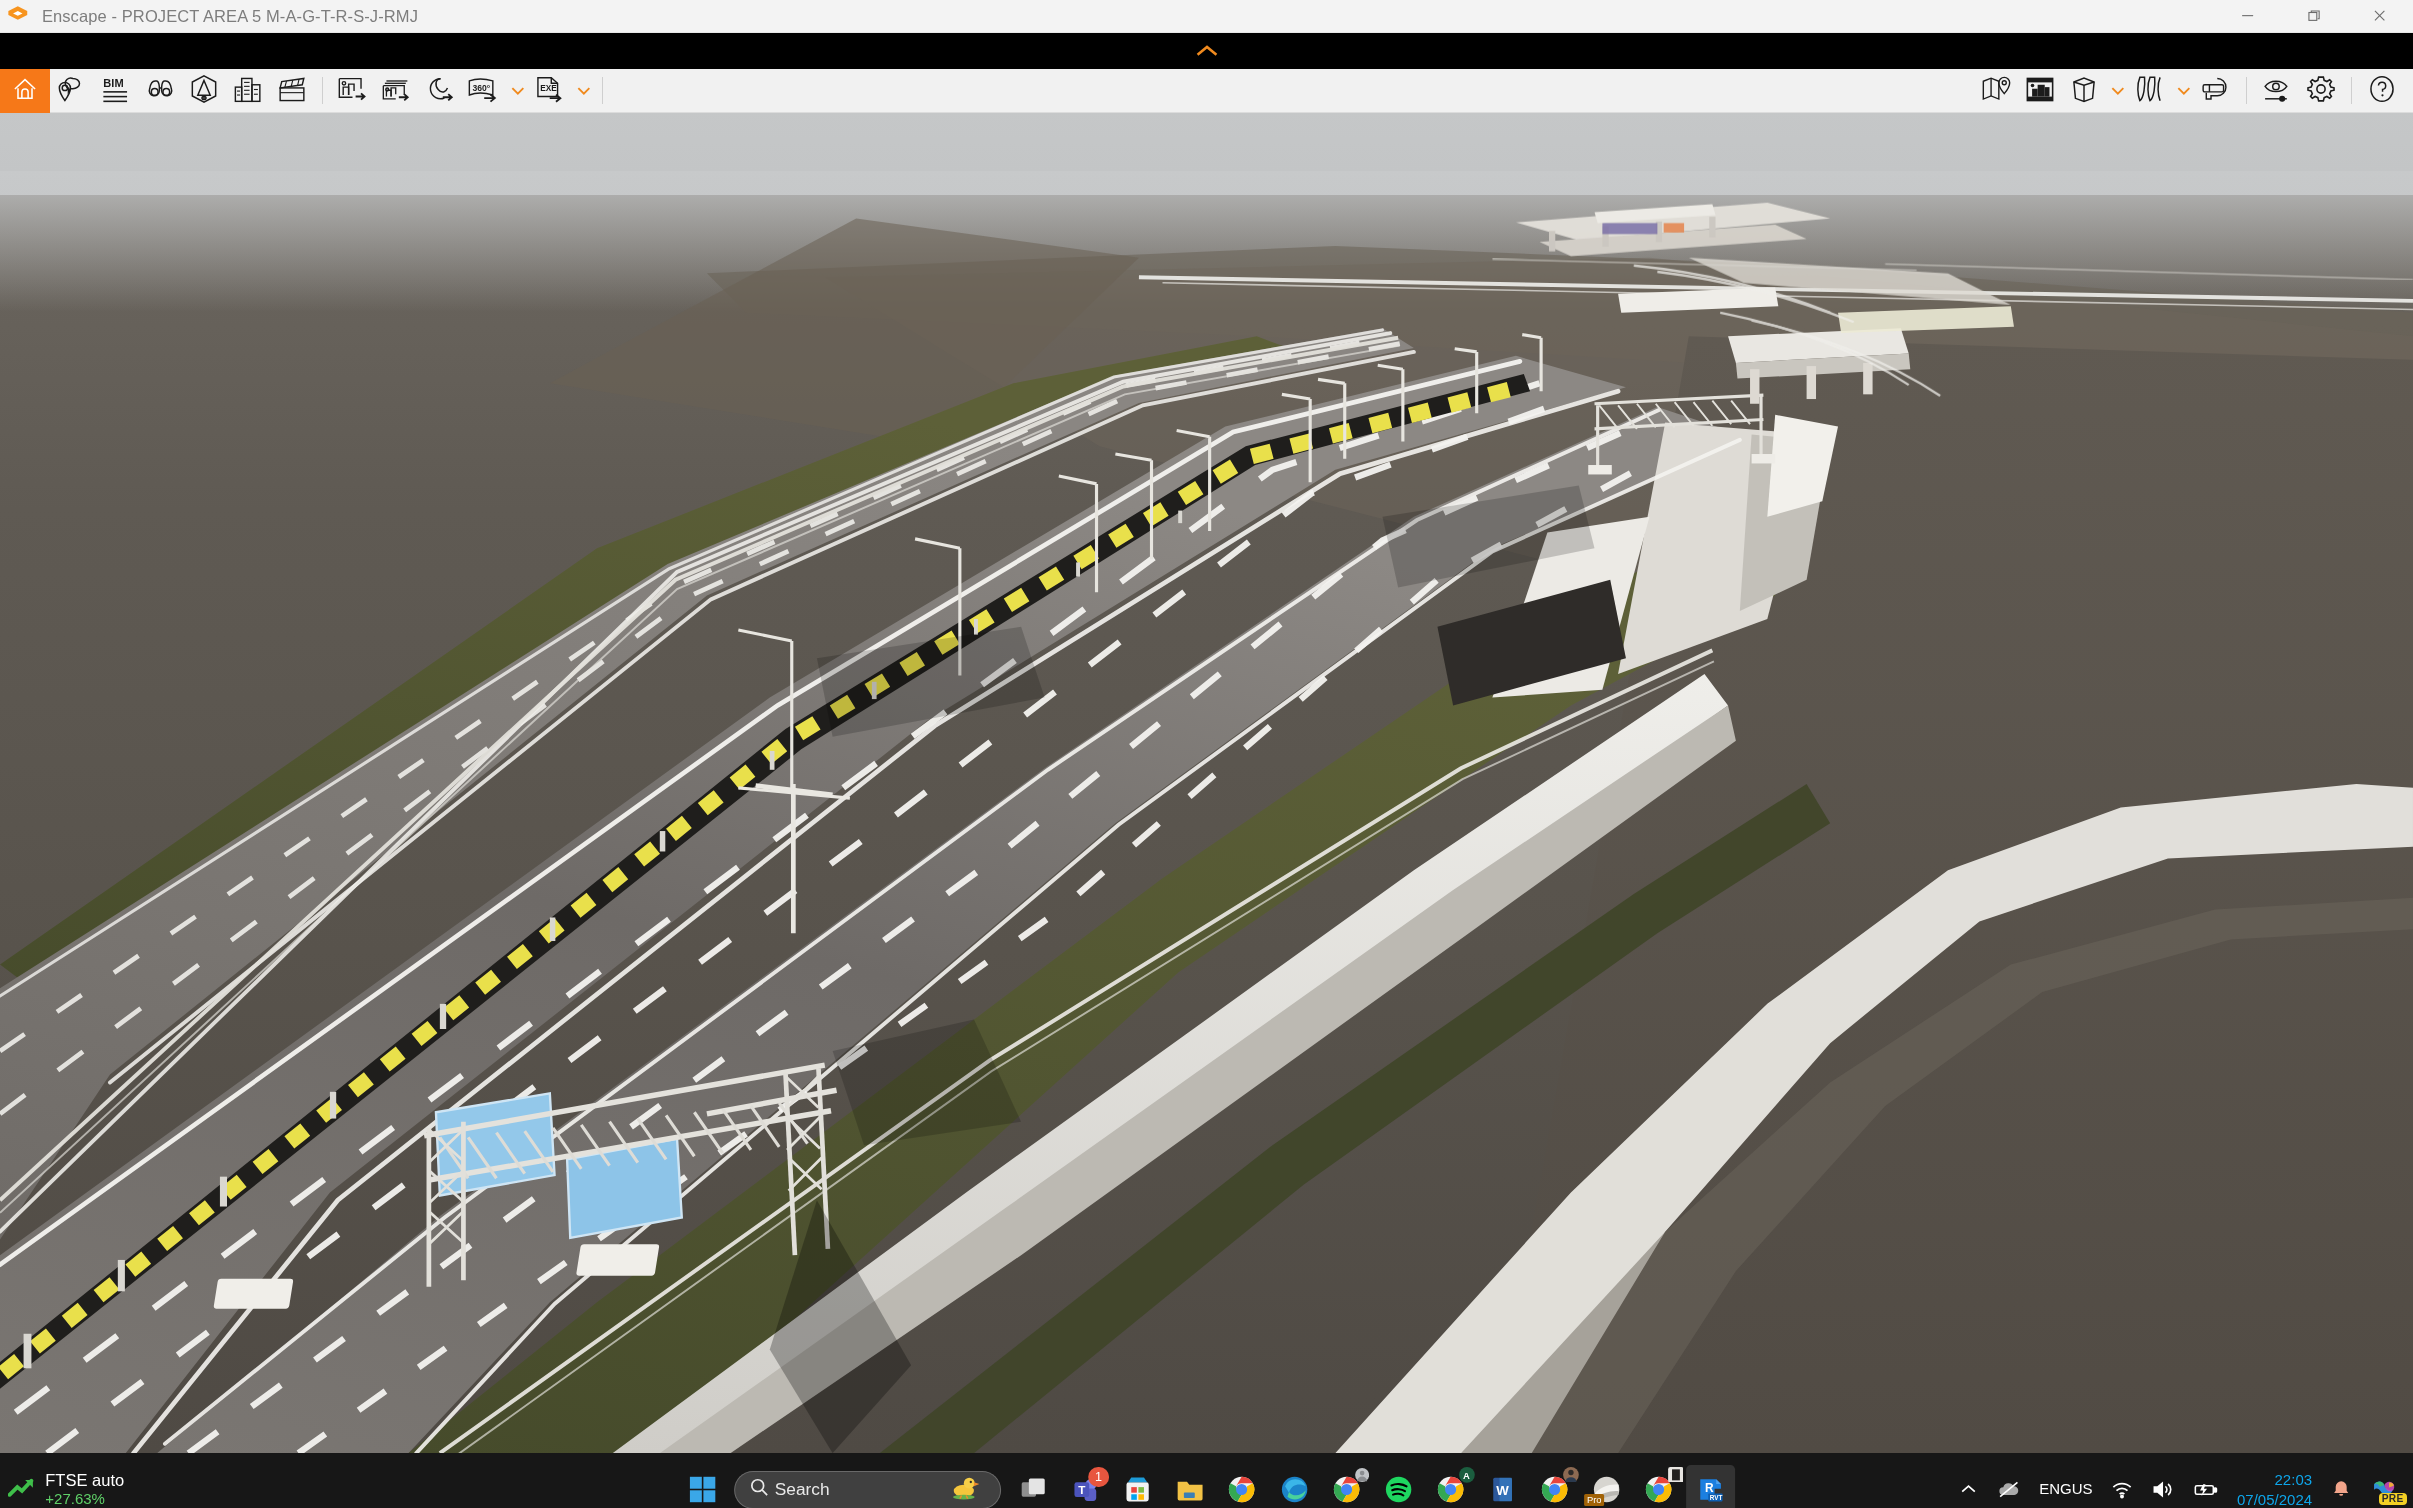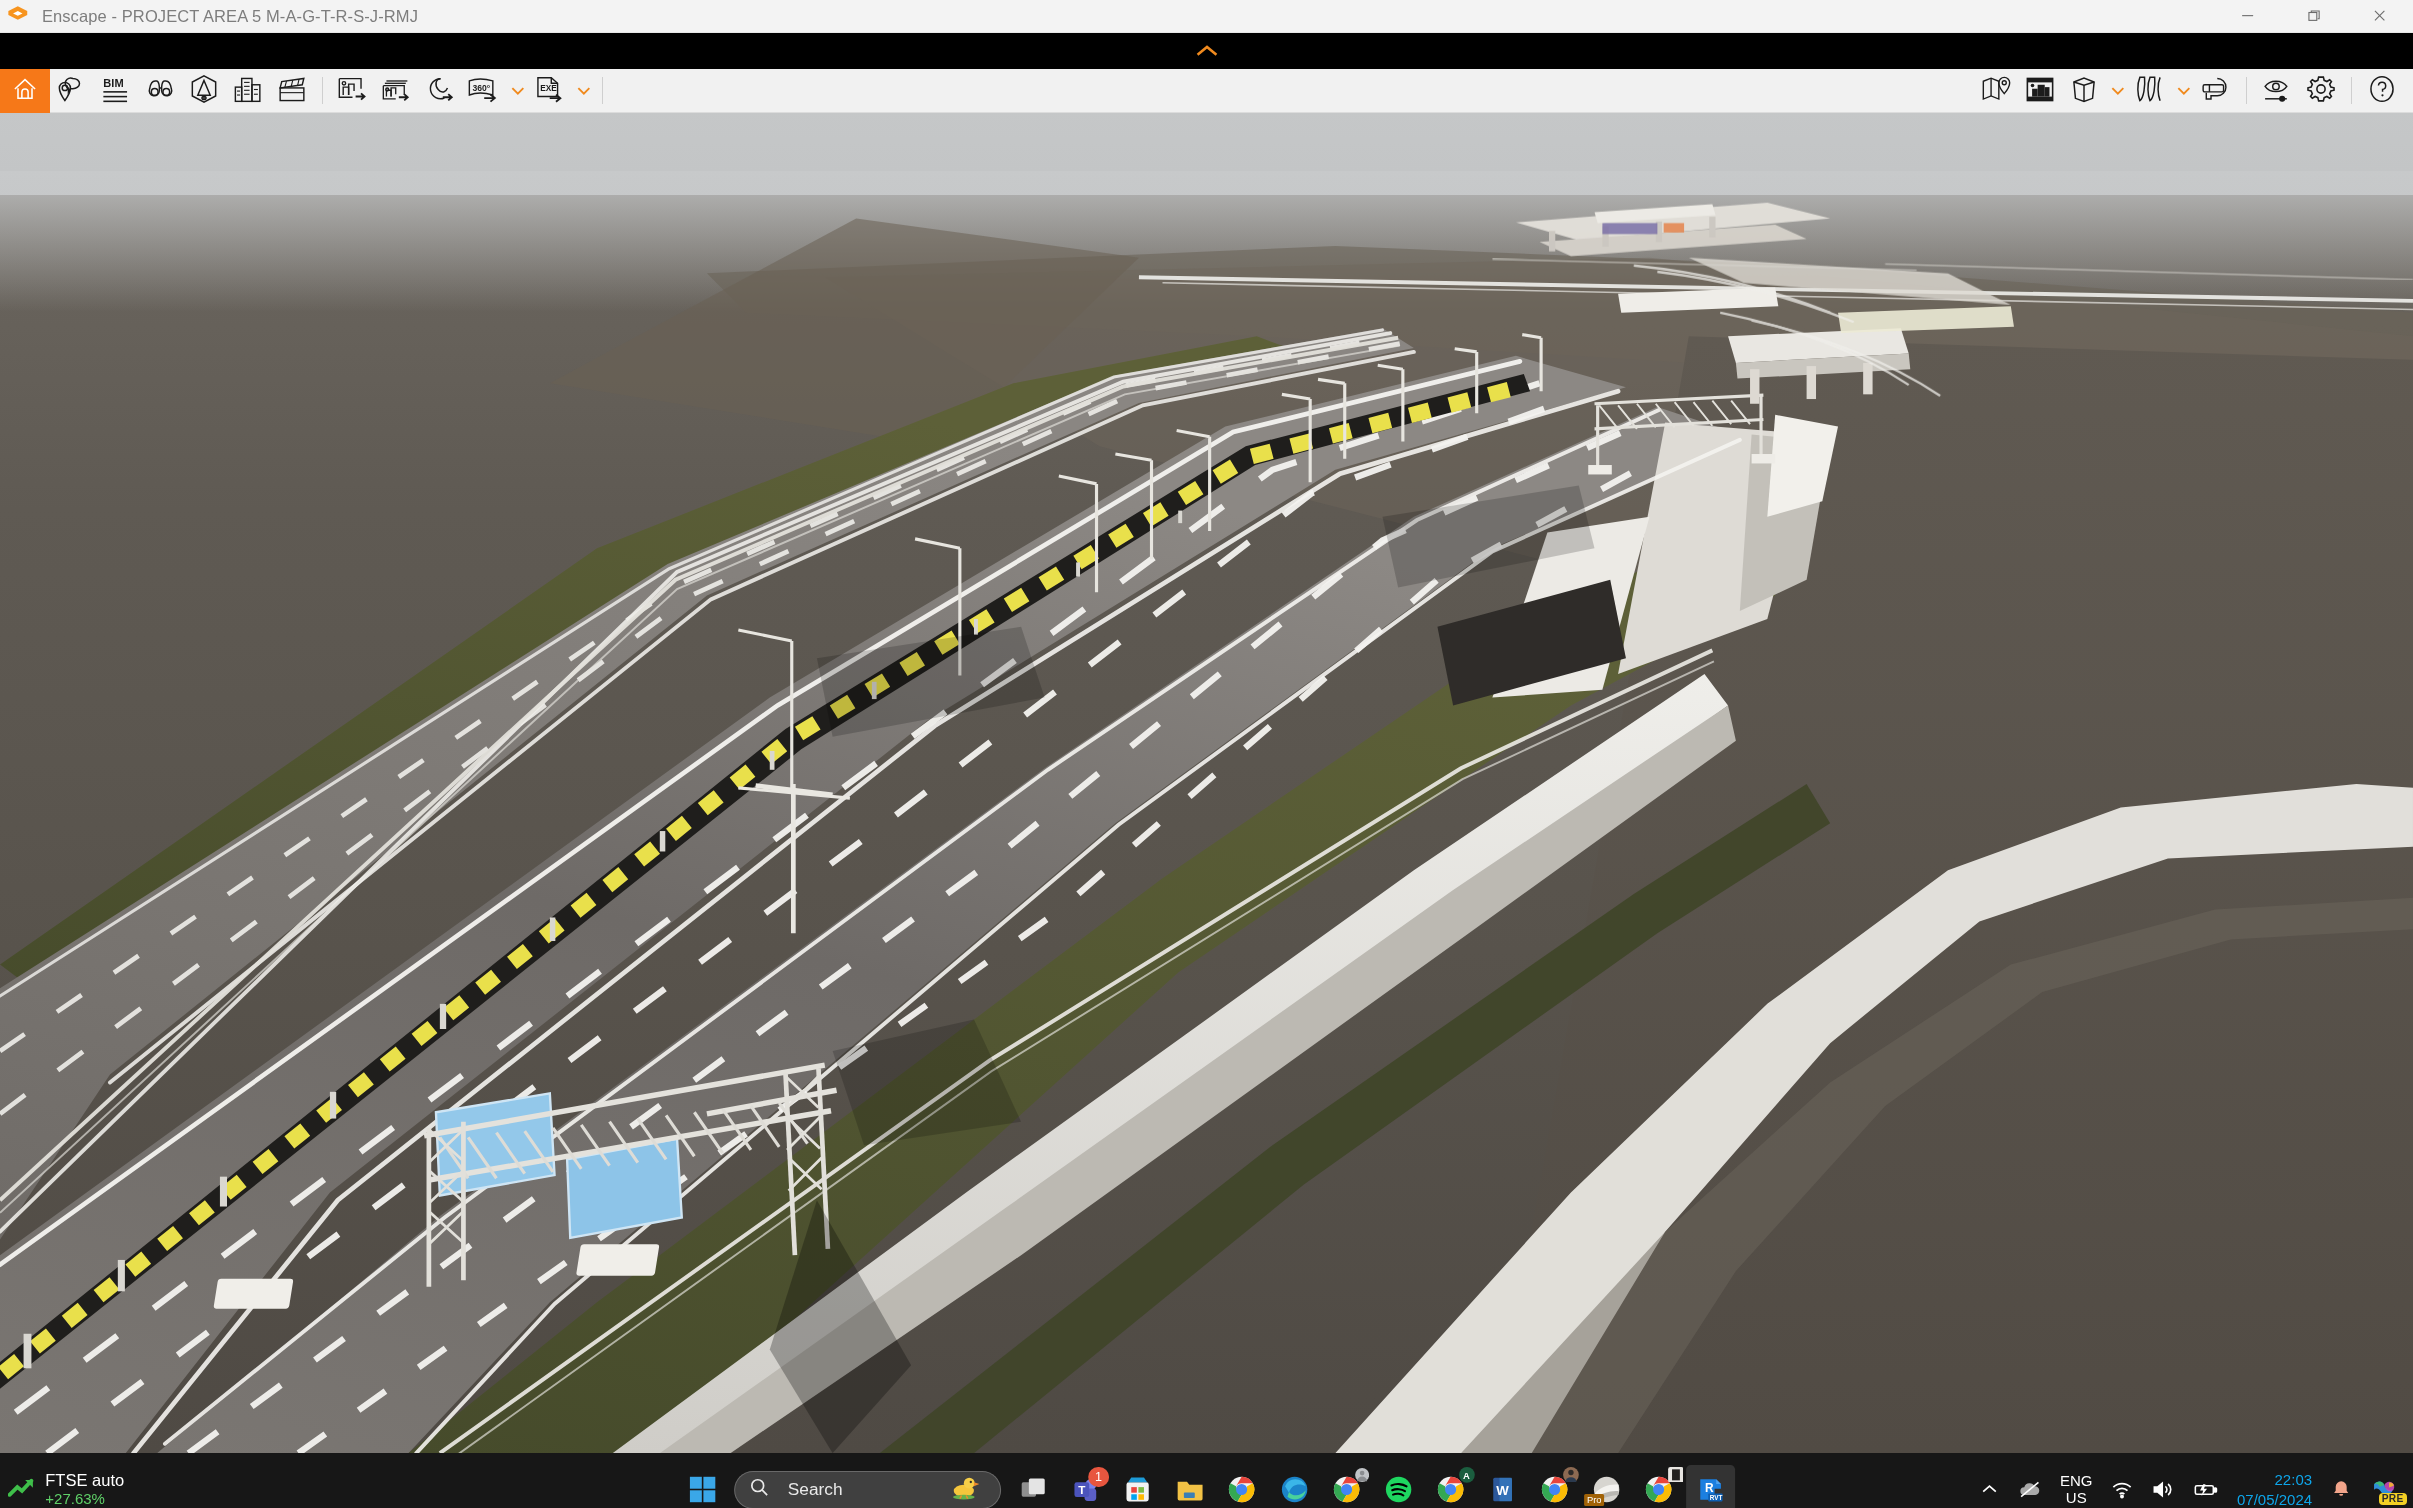--- a/index.html
+++ b/index.html
@@ -91,33 +91,33 @@
     width:49px; height:49px; display:flex; align-items:center; justify-content:center;
     position:relative; border-radius:4.7px;
   }
   .app.active{ background:rgba(255,255,255,.12); }
   .dot{
     position:absolute; bottom:2.4px; left:50%; transform:translateX(-50%);
     width:11px; height:3.1px; border-radius:1.6px; background:#9a9a9a;
   }
   .dot.on{ width:17.3px; background:#e8866a; }
   .searchbox{
-    display:flex; align-items:center; gap:18px; height:38px; padding:0 20.4px 0 14px;
+    display:flex; align-items:center; gap:5px; height:38px; padding:0 20.4px 0 14px;
     background:rgba(255,255,255,.18); border:0.8px solid rgba(255,255,255,.22);
     border-radius:19px; color:#e9e9e9; font-size:17.3px; margin:0 4.7px;
     min-width:267px; position:relative;
   }
   .tray{
     position:absolute; right:0; display:flex; align-items:center; height:55px; gap:3.1px; padding-right:7.9px;
   }
   .tray .ti{
     height:44px; display:flex; align-items:center; justify-content:center;
     padding:0 7.9px; color:#fff; border-radius:3.9px;
   }
-  .kbd{ display:flex; flex-direction:column; align-items:center; color:#fff; font-size:15px; line-height:1.12; padding:0 7.9px; }
+  .kbd{ display:flex; flex-direction:row; align-items:center; color:#fff; font-size:15px; line-height:1.12; padding:0 7.9px; }
   .clock{ display:flex; flex-direction:column; align-items:flex-end; color:#0ea5e9; font-size:15px; line-height:1.3; padding:0 7.9px; }
   .badge{
     position:absolute; top:1.6px; right:1.6px; min-width:20.4px; height:20.4px; border-radius:10.2px;
     background:#e8563f; color:#fff; font-size:12.6px; display:flex; align-items:center; justify-content:center;
     padding:0 4.7px; border:1.6px solid rgba(32,32,32,.0);
   }
   .pre{
     position:absolute; bottom:6.3px; right:-1.6px; background:#f3d024; color:#2b2b2b;
     font-size:10.2px; font-weight:bold; padding:0.8px 3.1px; border-radius:4px; letter-spacing:0.3px;
   }

